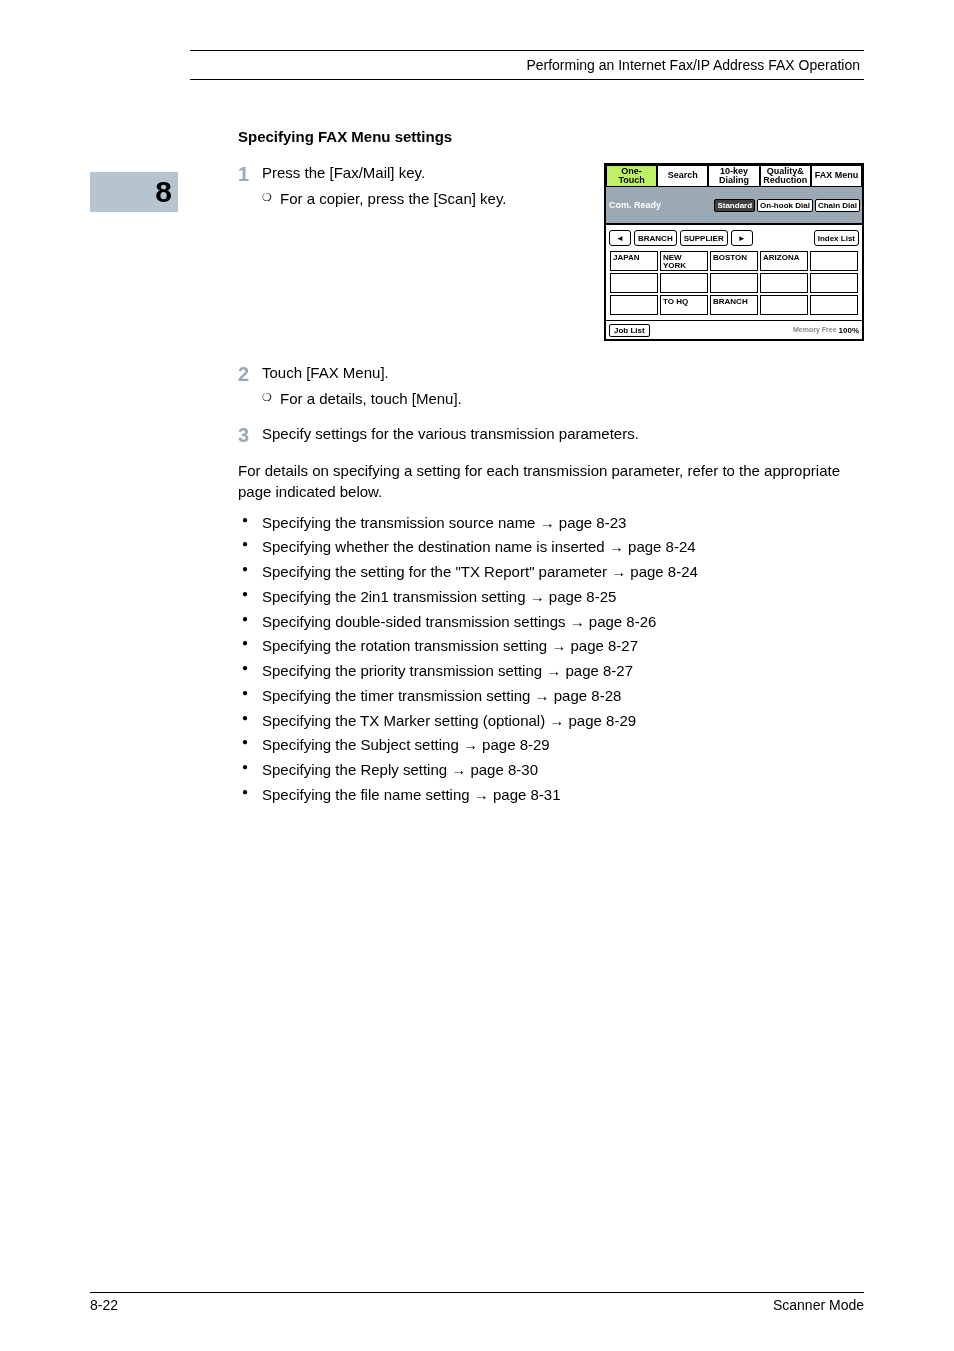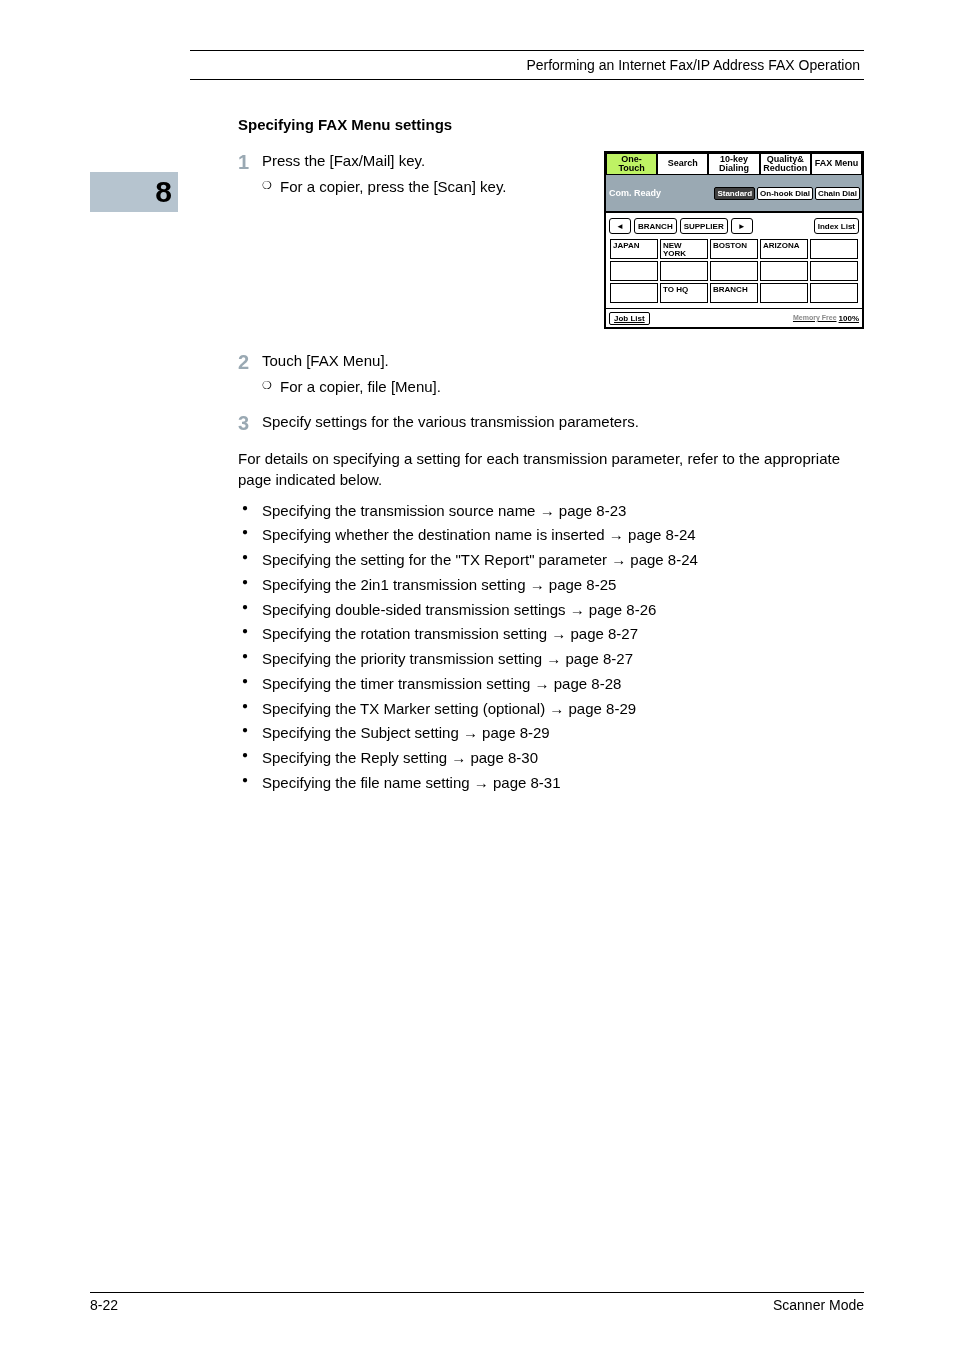--- a/index.html
+++ b/index.html
@@ -38,21 +38,21 @@
     align-items:center;
     justify-content:flex-end;
     padding-right:6px;
     box-sizing:border-box;
     color:#000;
     font-size:30px;
     font-weight:bold;
   }
   .content{
     margin-left:148px;
-    margin-top:36px;
+    margin-top:48px;
   }
   .sec-title{
     font-weight:bold;
     font-size:15px;
     margin-bottom:18px;
   }
   .step-row{
     display:flex;
     margin-bottom:6px;
   }
@@ -207,21 +207,20 @@
     line-height:1.05;
     box-sizing:border-box;
     margin:1px;
   }
   .job-row{
     display:flex;
     align-items:center;
     border-top:1px solid #000;
     height:18px;
     padding:0 3px;
-    text-decoration:underline;
   }
   .job-row .jb{
     border:1px solid #000;
     font-size:8px;
     padding:1px 4px;
     border-radius:2px;
   }
   .job-row .mem{
     margin-left:auto;
     font-size:8px;
@@ -337,21 +336,21 @@
         </div>
       </div>
     </div>
 
     <div class="step-row">
       <div class="step-num">2</div>
       <div class="step-body">
         <div>Touch [FAX Menu].</div>
         <div class="sub-bullet">
           <div class="mk">❍</div>
-          <div class="txt">For a copier, file [Menu].</div>
+          <div class="txt">For a details, touch [Menu].</div>
         </div>
       </div>
     </div>
 
     <div class="step-row" style="margin-top:14px">
       <div class="step-num">3</div>
       <div class="step-body">
         <div>Specify settings for the various transmission parameters.</div>
       </div>
     </div>

